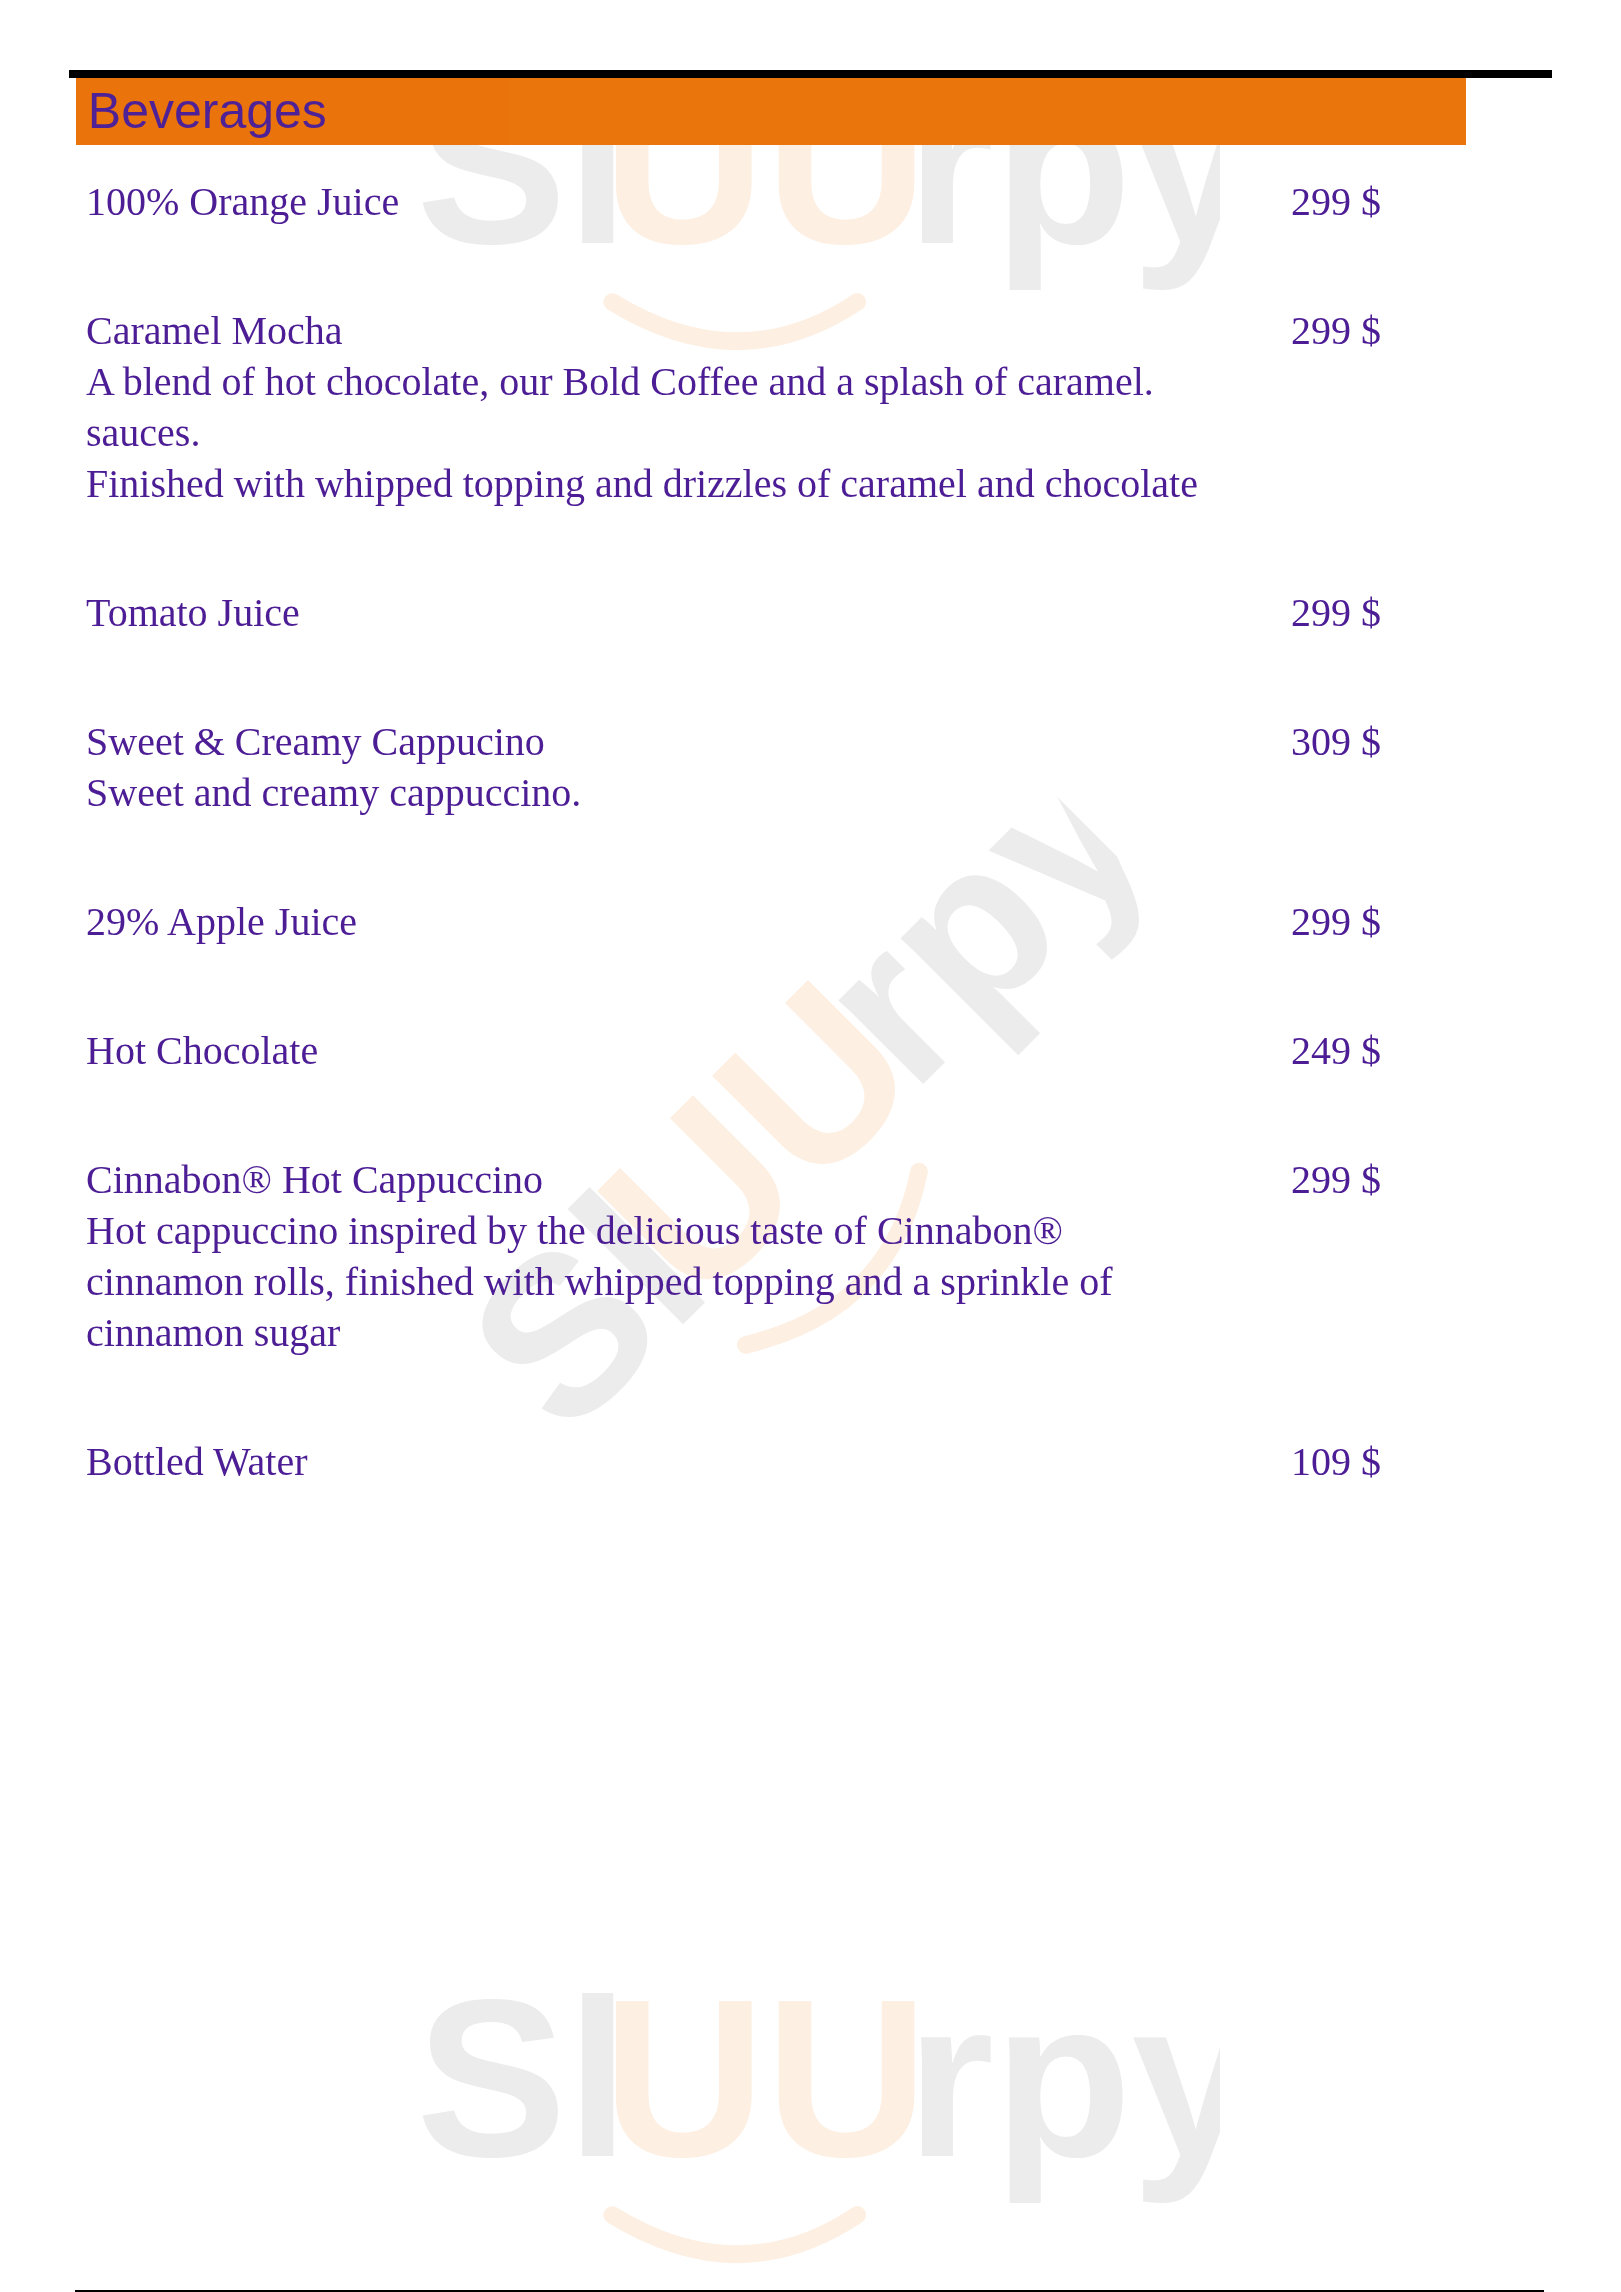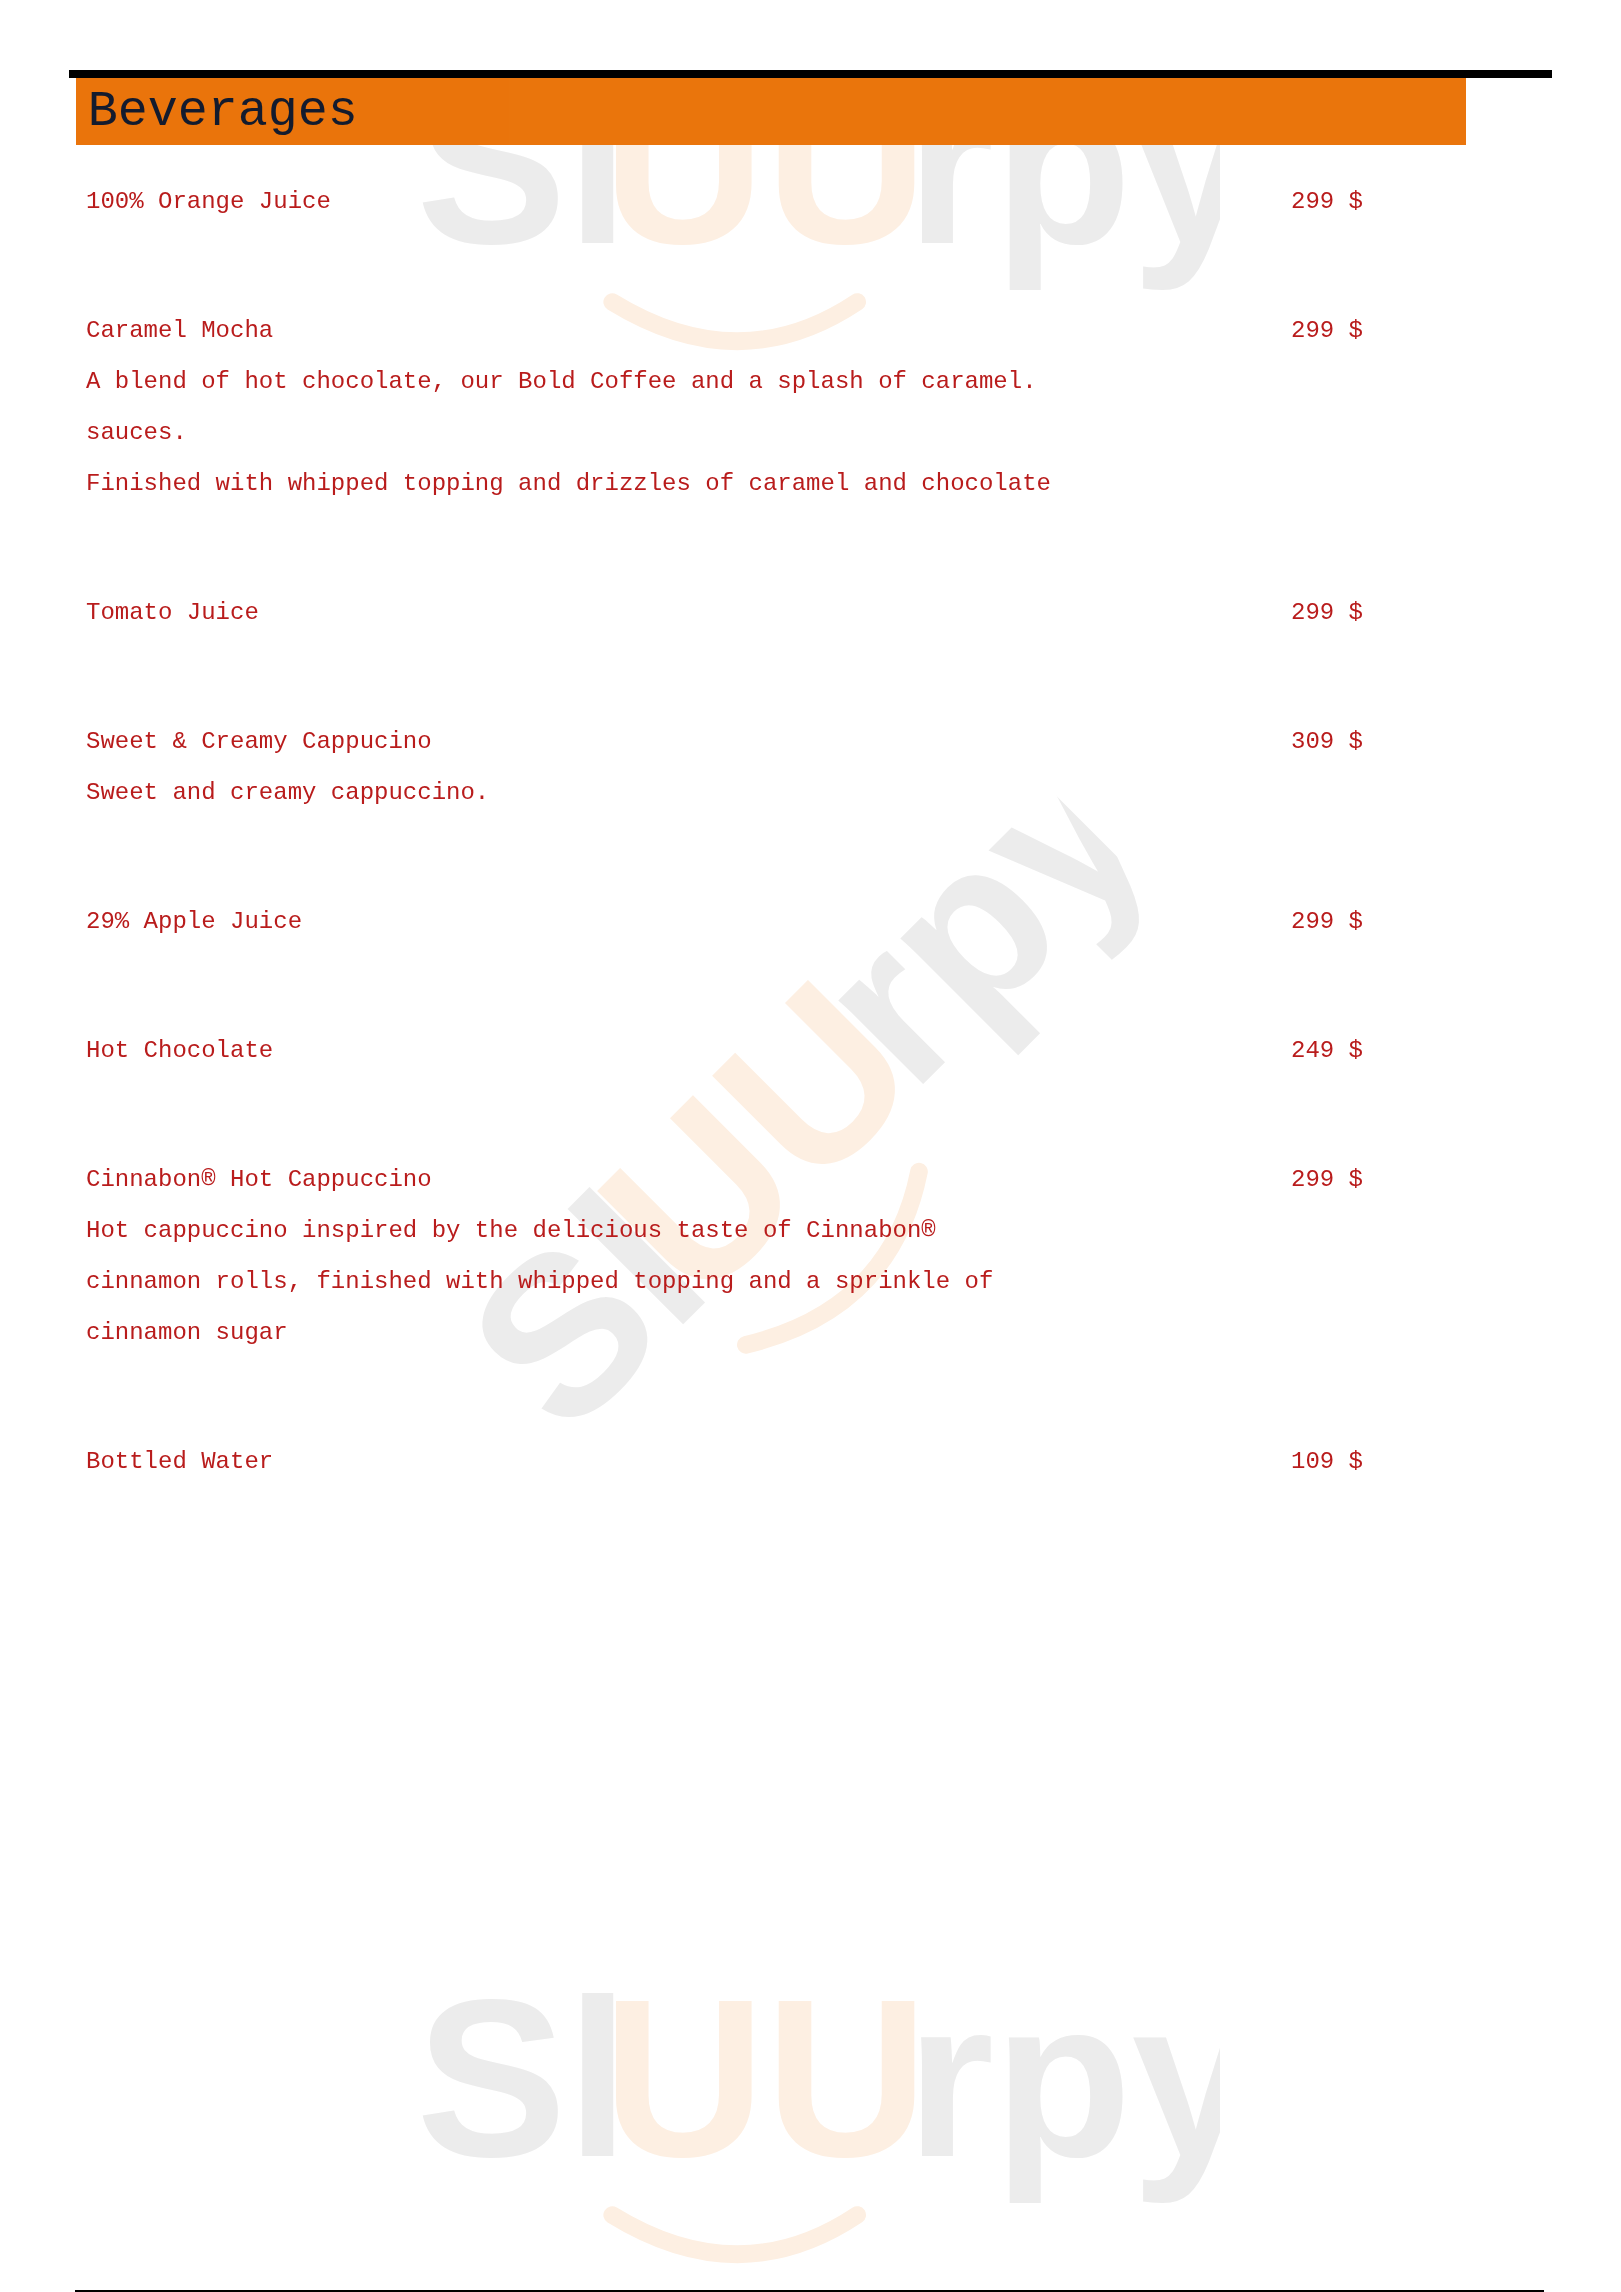--- a/index.html
+++ b/index.html
@@ -5,24 +5,24 @@
   html, body { margin: 0; padding: 0; background: #ffffff; }
   body { width: 1621px; height: 2293px; position: relative; overflow: hidden; }
   .page { position: absolute; left: 0; top: 0; width: 1621px; height: 2293px; background: #fff; }
 
   
   .wm { position: absolute; width: 804px; height: 294px; pointer-events: none; z-index: 0; }
   .wm svg { width: 100%; height: 100%; display: block; }
 
   .top-rule { position: absolute; left: 69px; top: 70px; width: 1483px; height: 7.8px; background: #000; z-index: 2; }
   .section-header { position: absolute; left: 76px; top: 77px; width: 1390px; height: 68px; background: #ea7207; z-index: 1; opacity: 0.98; }
-  .section-title { position: absolute; left: 11.8px; top: 5.9px; font-family: Liberation Mono, monospace; font-size: 50px; line-height: 57px; color: #0f172a; white-space: nowrap; }
+  .section-title { position: absolute; left: 11.8px; top: 5.9px; font-family: Liberation Sans, sans-serif; font-size: 50px; line-height: 57px; color: #4c1d95; white-space: nowrap; }
 
   .items { position: absolute; left: 86px; top: 176px; width: 1372px; z-index: 2; }
-  .item { position: relative; margin-bottom: 78px; font-family: Liberation Mono, monospace; font-size: 24px; line-height: 51px; color: #b91c1c; }
+  .item { position: relative; margin-bottom: 78px; font-family: Liberation Serif, serif; font-size: 40px; line-height: 51px; color: #4c1d95; }
   .item-name { display: block; white-space: nowrap; }
   .item-desc-line { display: block; white-space: nowrap; }
   .item-price { position: absolute; left: 1205px; top: 0; white-space: nowrap; }
 
   .bottom-rule { position: absolute; left: 75px; top: 2290px; width: 1469px; height: 2.9px; background: #000; z-index: 2; }
 </style>
 </head>
 <body>
 
 <div class="page">

